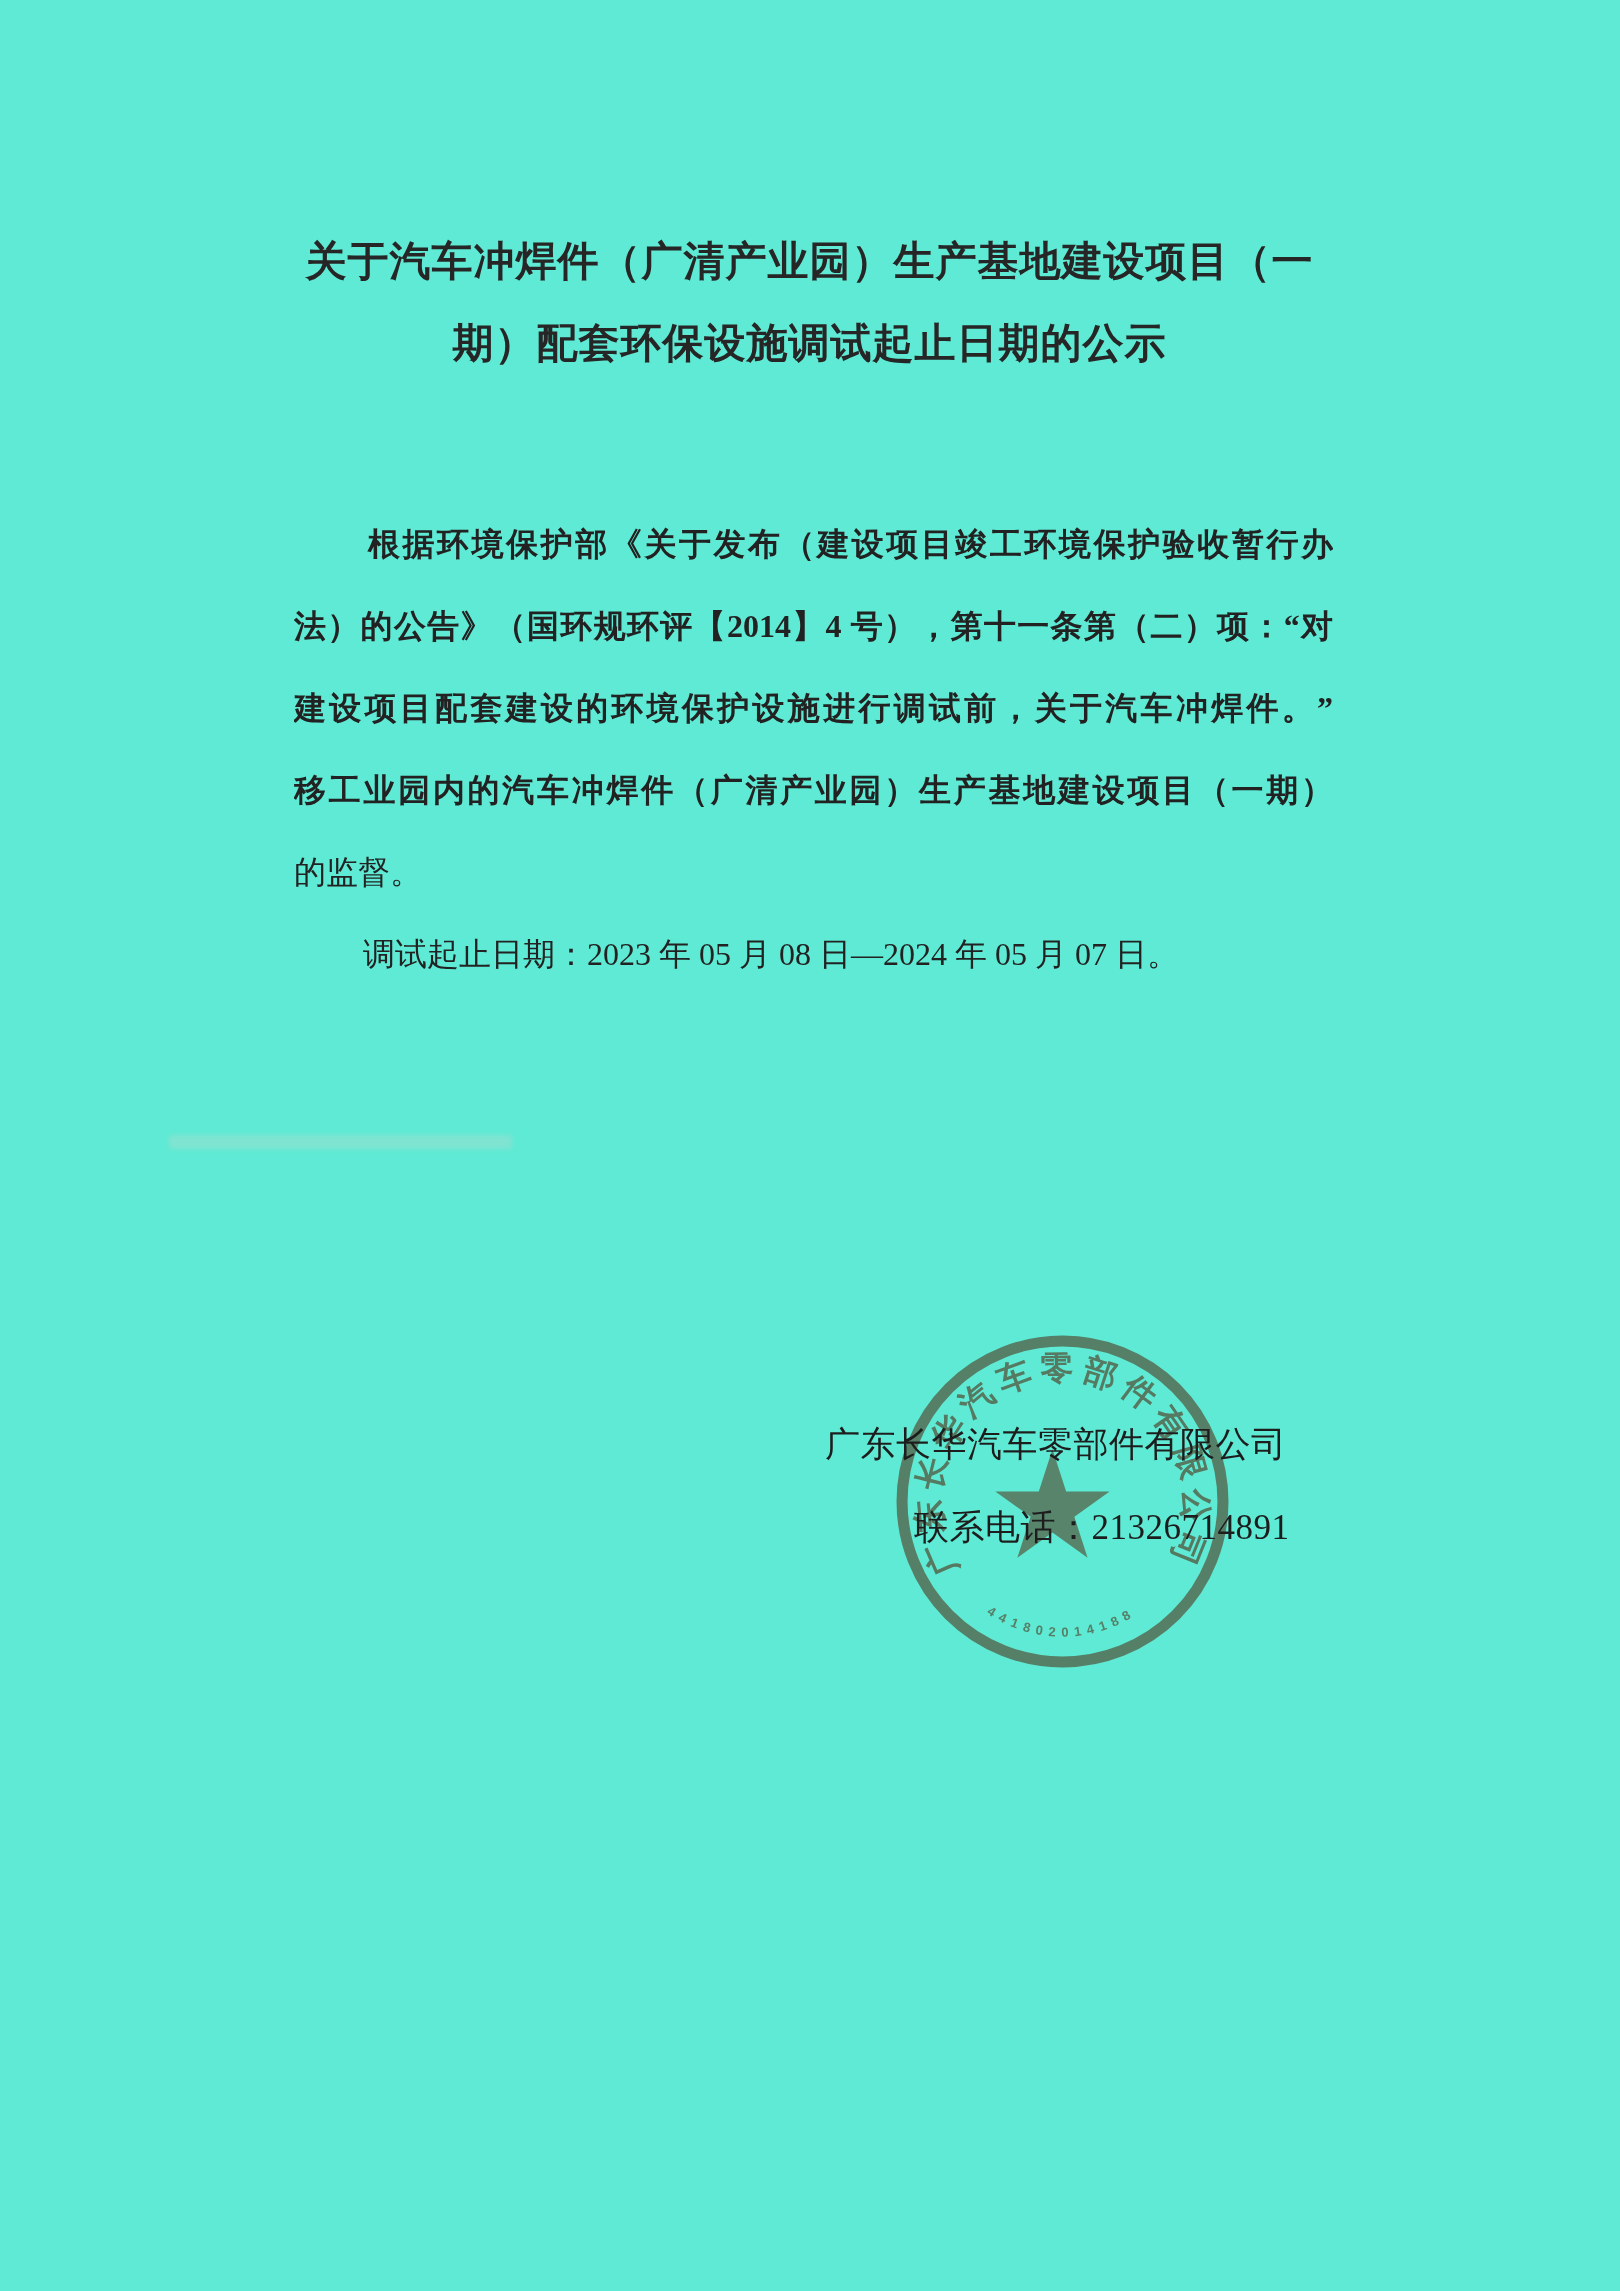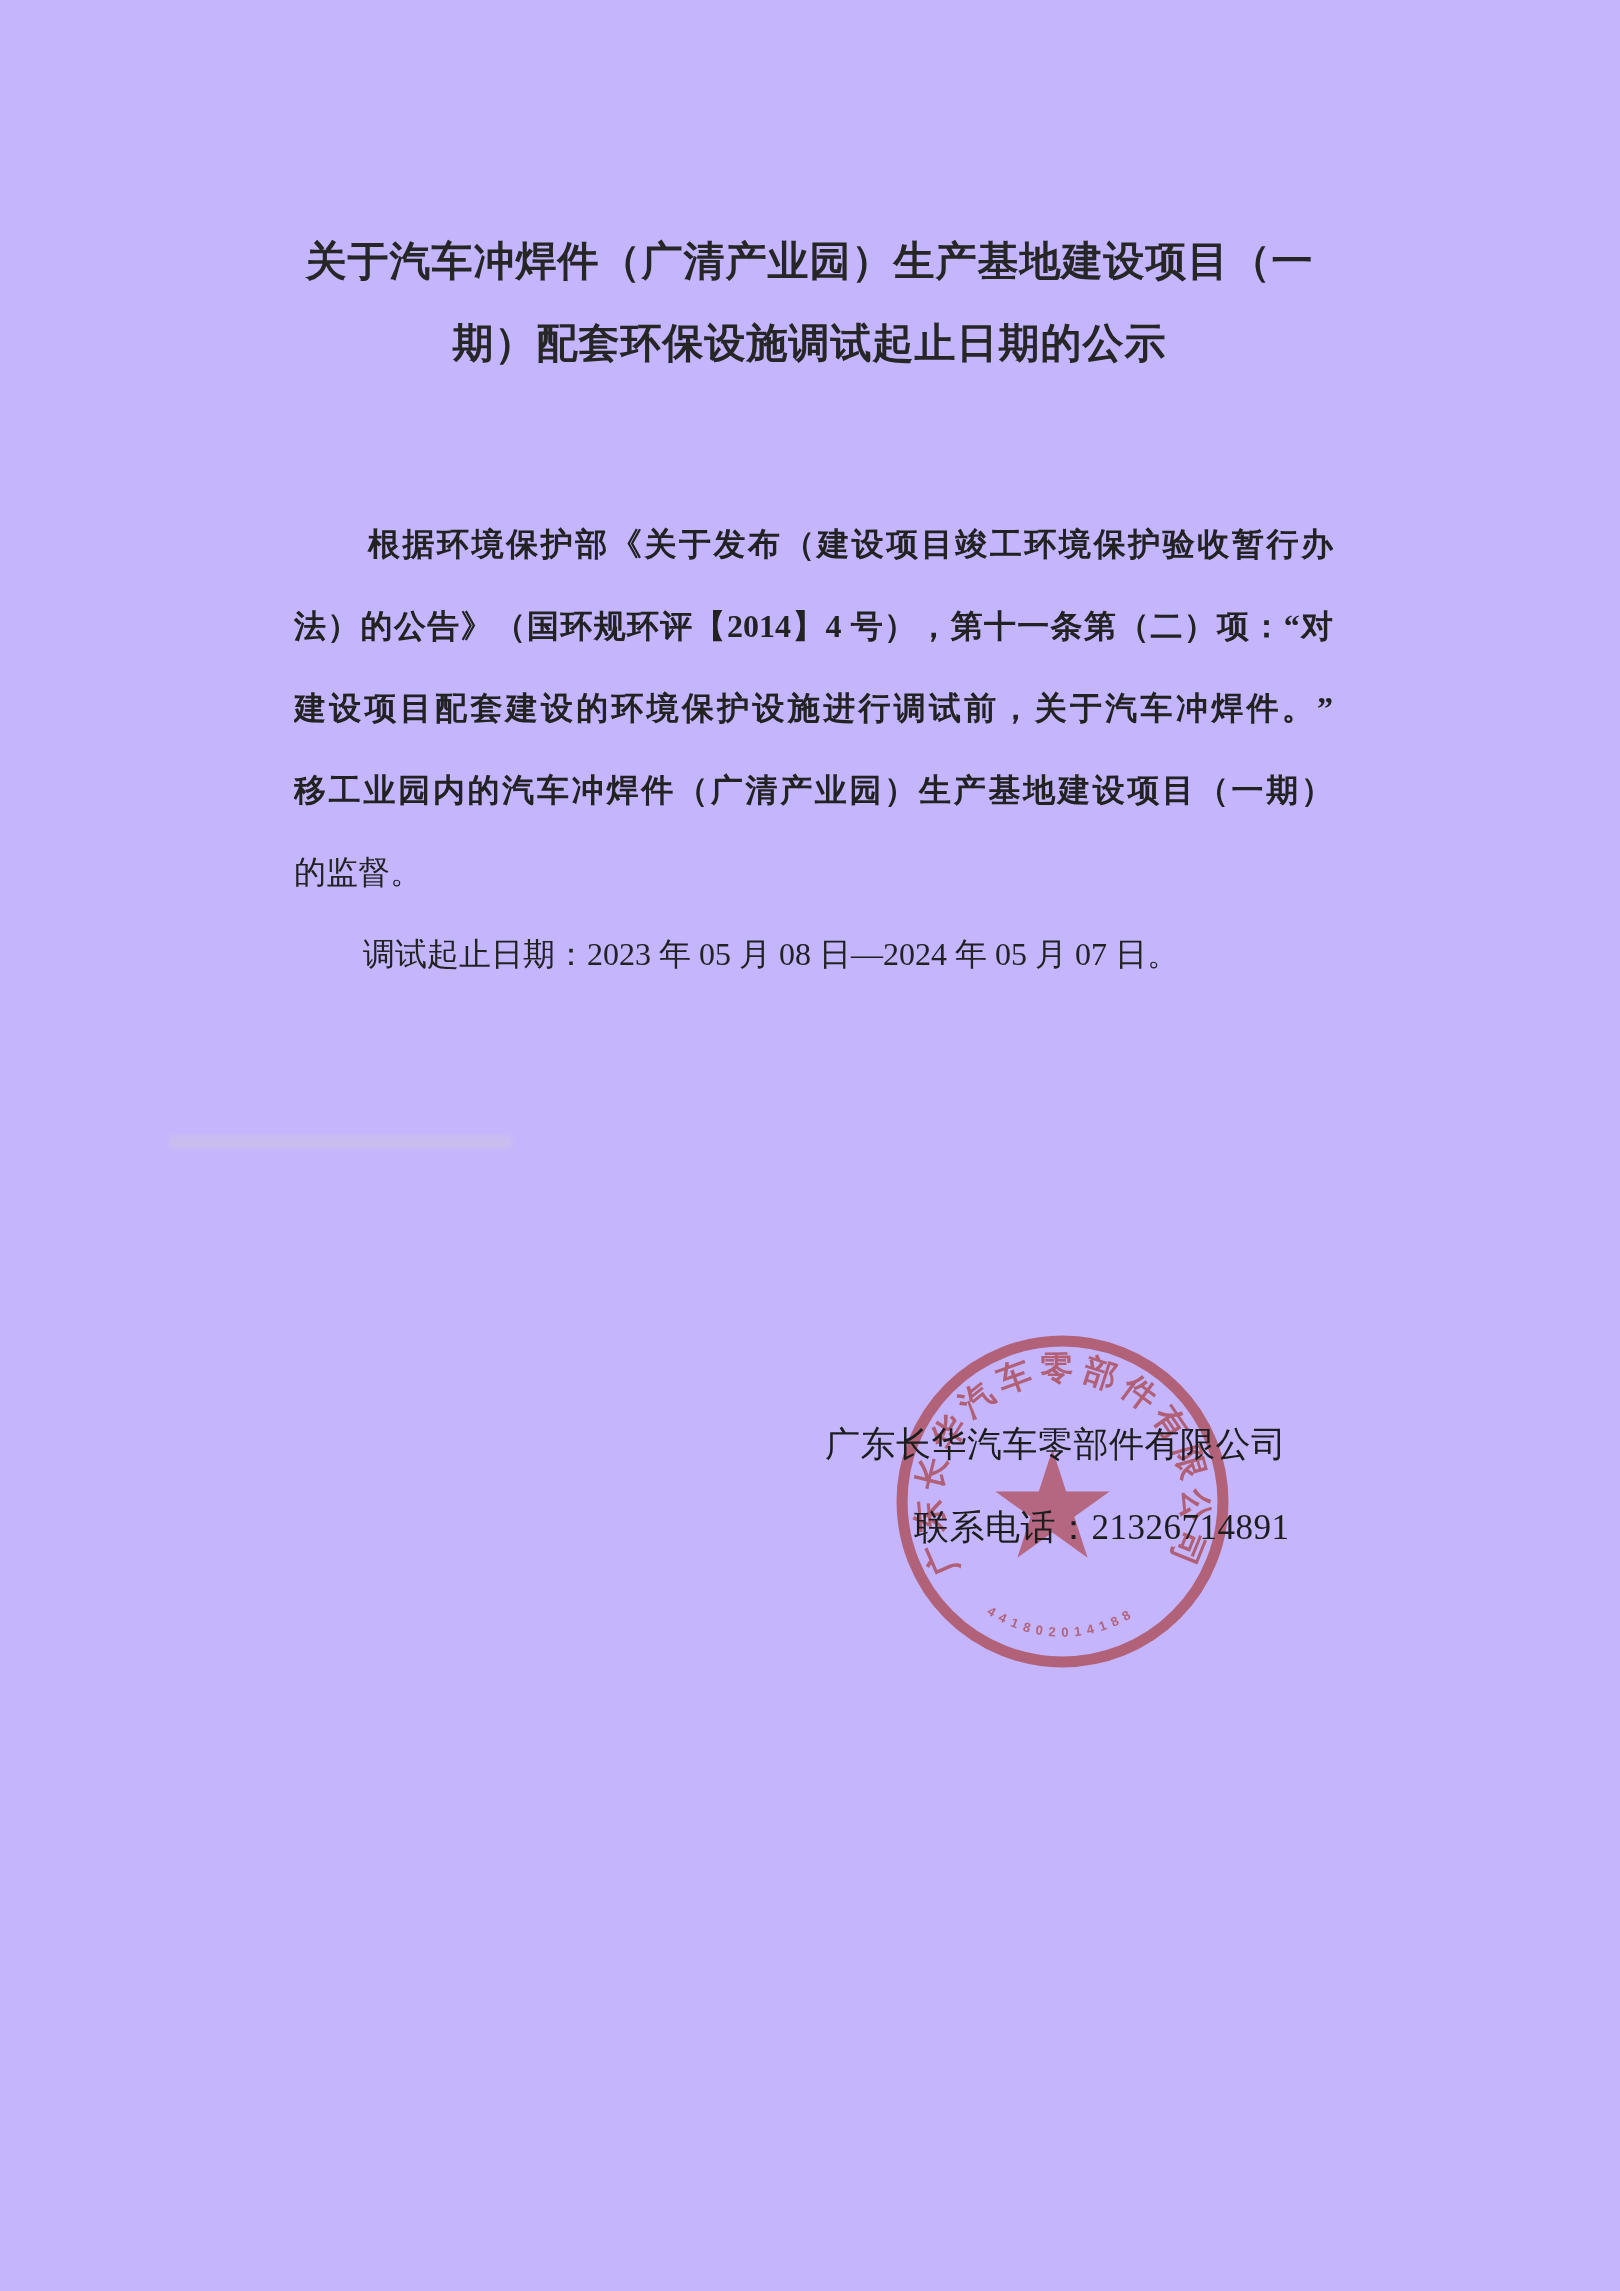--- a/index.html
+++ b/index.html
@@ -1,20 +1,20 @@
 <!DOCTYPE html>
 <html lang="zh"><head>
 <meta charset="utf-8">
 <style>
   html,body { margin:0; padding:0; background:#8a8a8a; }
   .page {
     position:relative;
     width:1620px; height:2292px;
     margin:0 auto;
-    background:#c4b5fd;
+    background:#5eead4;
     overflow:hidden;
     font-family:"Liberation Serif","DejaVu Serif",serif;
     color:#1f1f1f;
   }
   
   .title {
     position:absolute;
     top:220px; left:274px; width:1071px;
     text-align:center;
     font-family:"Liberation Sans","DejaVu Sans",sans-serif;

